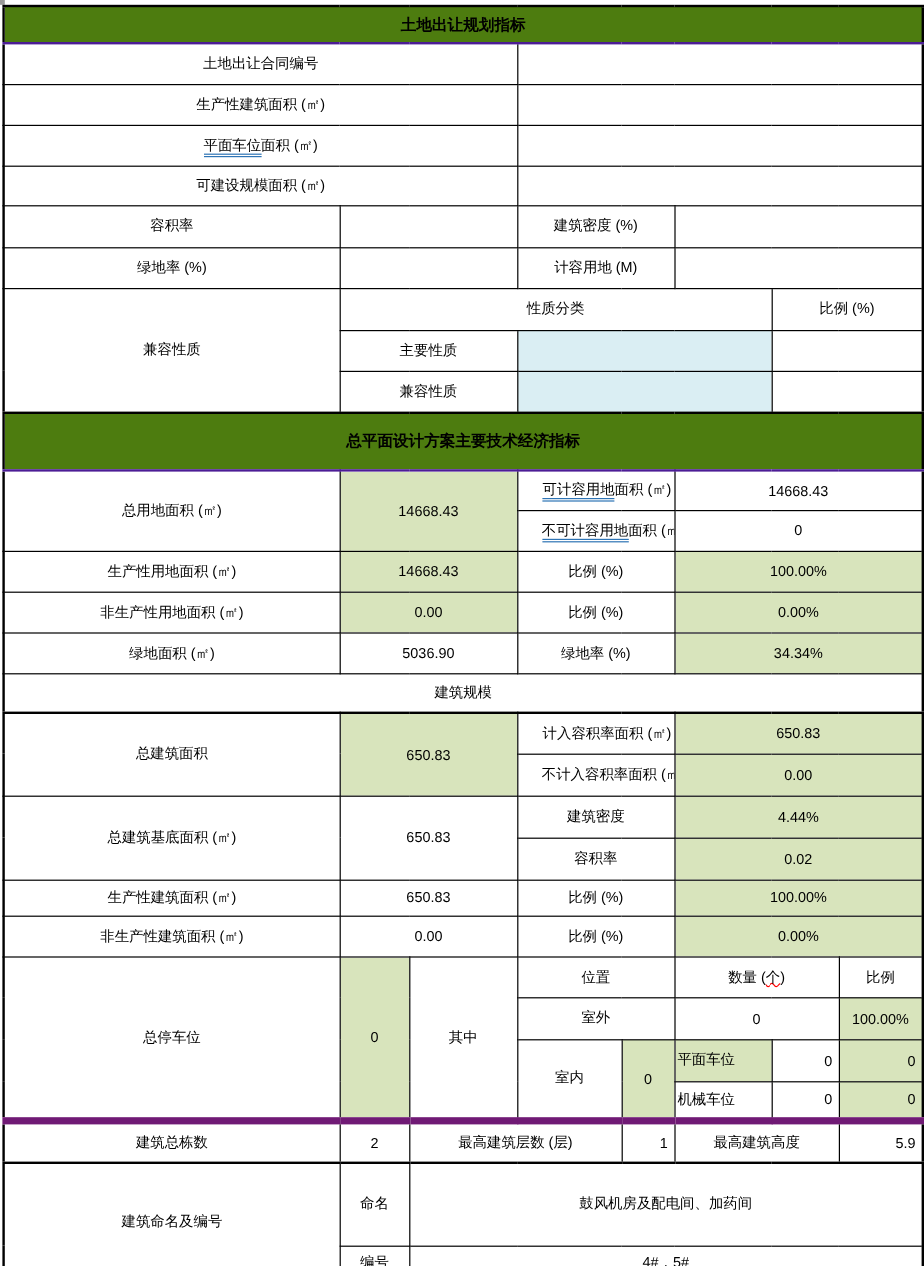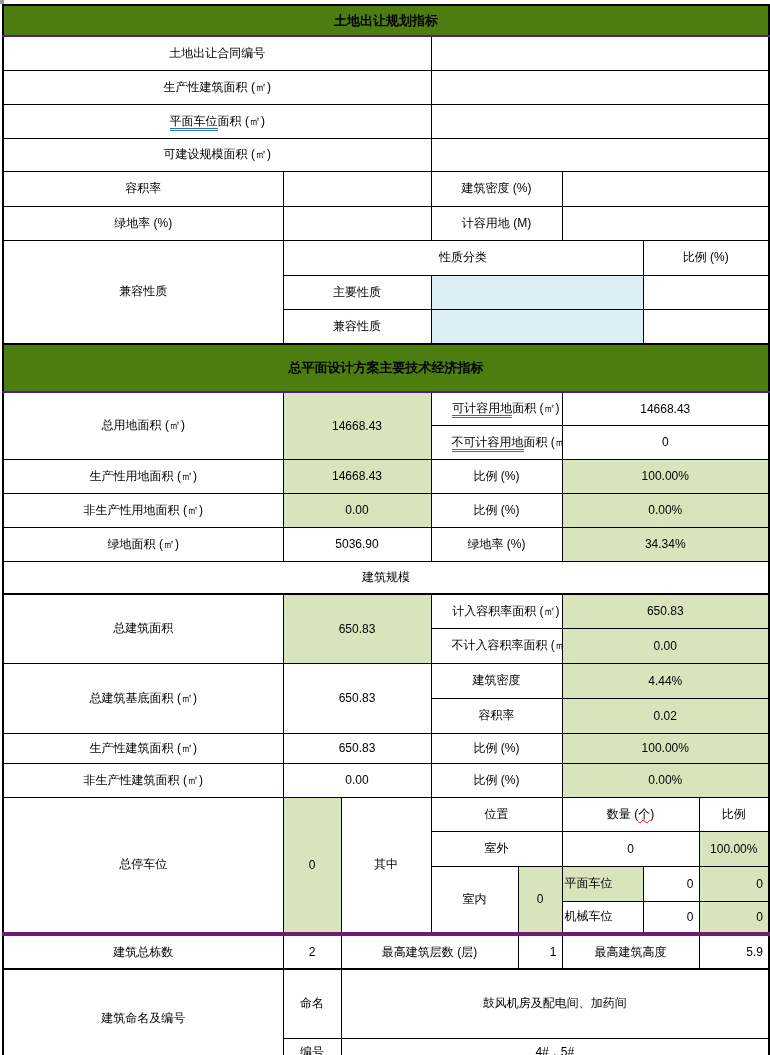--- a/index.html
+++ b/index.html
@@ -16,21 +16,21 @@
     border:2px solid #000;
   }
   td,th{
     border:1px solid #000;
     padding:0 2px;
     text-align:center;vertical-align:middle;
     font-weight:normal;overflow:hidden;white-space:nowrap;
   }
   th.hdr{background:#4d7c0f;font-weight:bold;font-size:13px;
     border-top:2px solid #000;border-bottom:2px solid #4c1d95;}
-  tr.bt2>td{border-top:4px solid #701a75;}
+  tr.bt2>td{border-top:6px solid #701a75;}
   tr.bb2>td{border-bottom:2px solid #000;}
   td.green{background:#d8e4bc;}
   td.blue{background:#daeef3;}
   td.left{text-align:right;padding-left:20px;}
   td.leftpad{text-align:left;padding-left:2px;}
   td.right{text-align:right;padding-right:5px;}
   span.u-blue{border-bottom:3px double #2e74b5;padding-bottom:0;}
   span.u-wavy{text-decoration:underline;text-decoration-style:wavy;
     text-decoration-color:#ff0000;text-decoration-thickness:1px;}
 </style>

